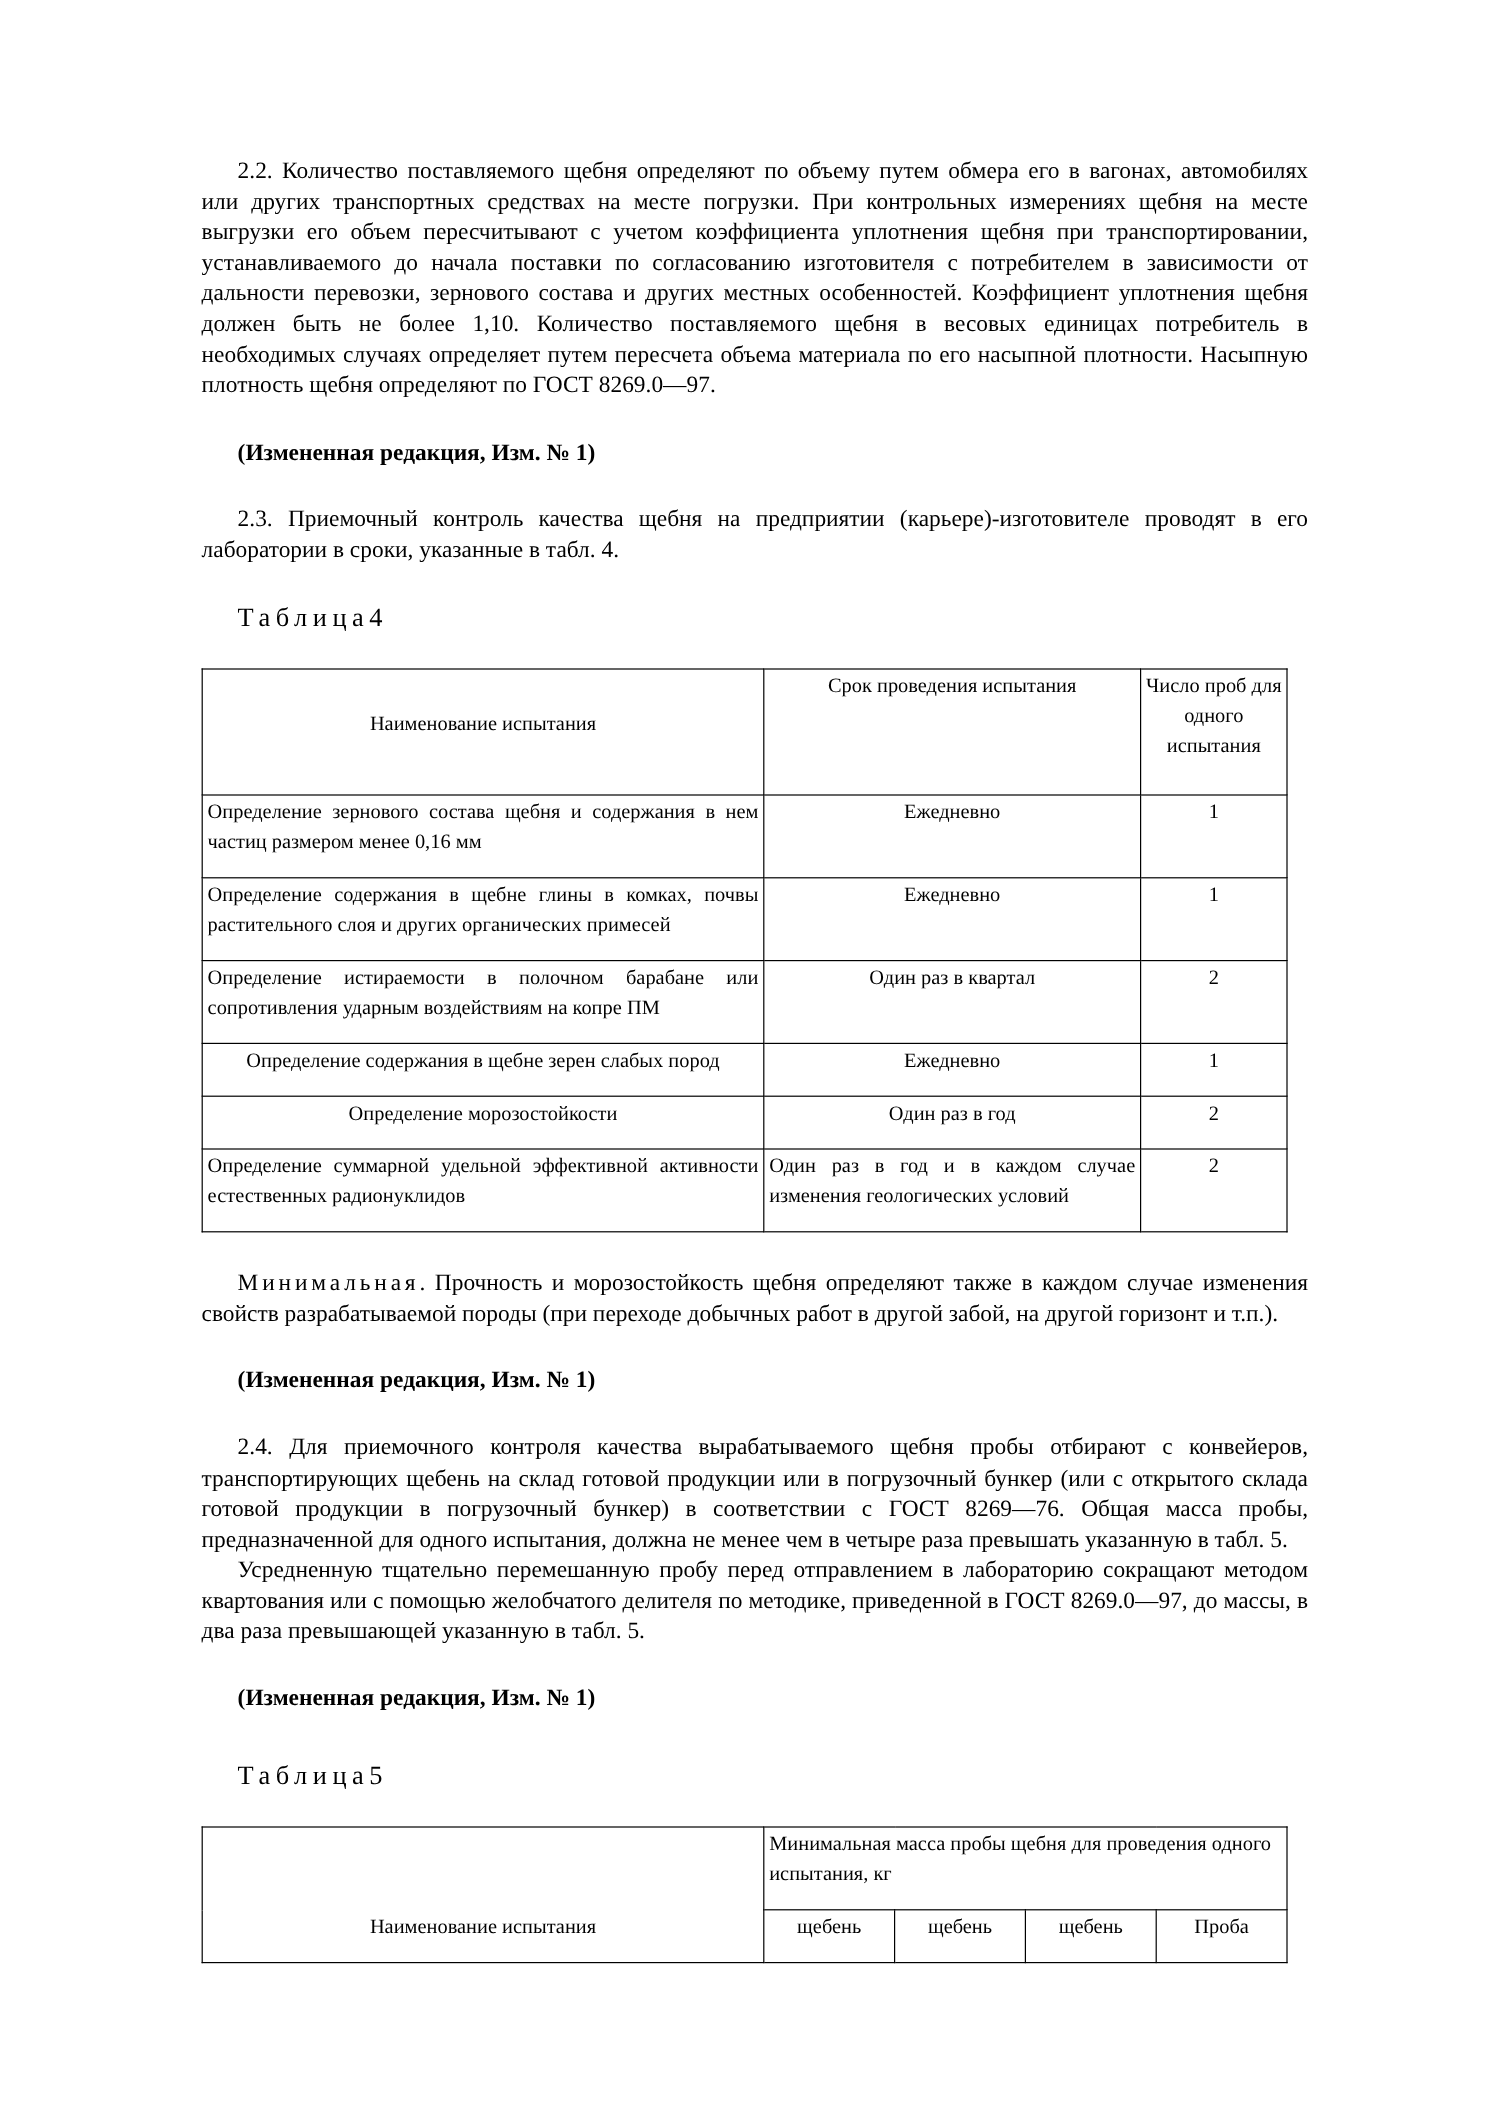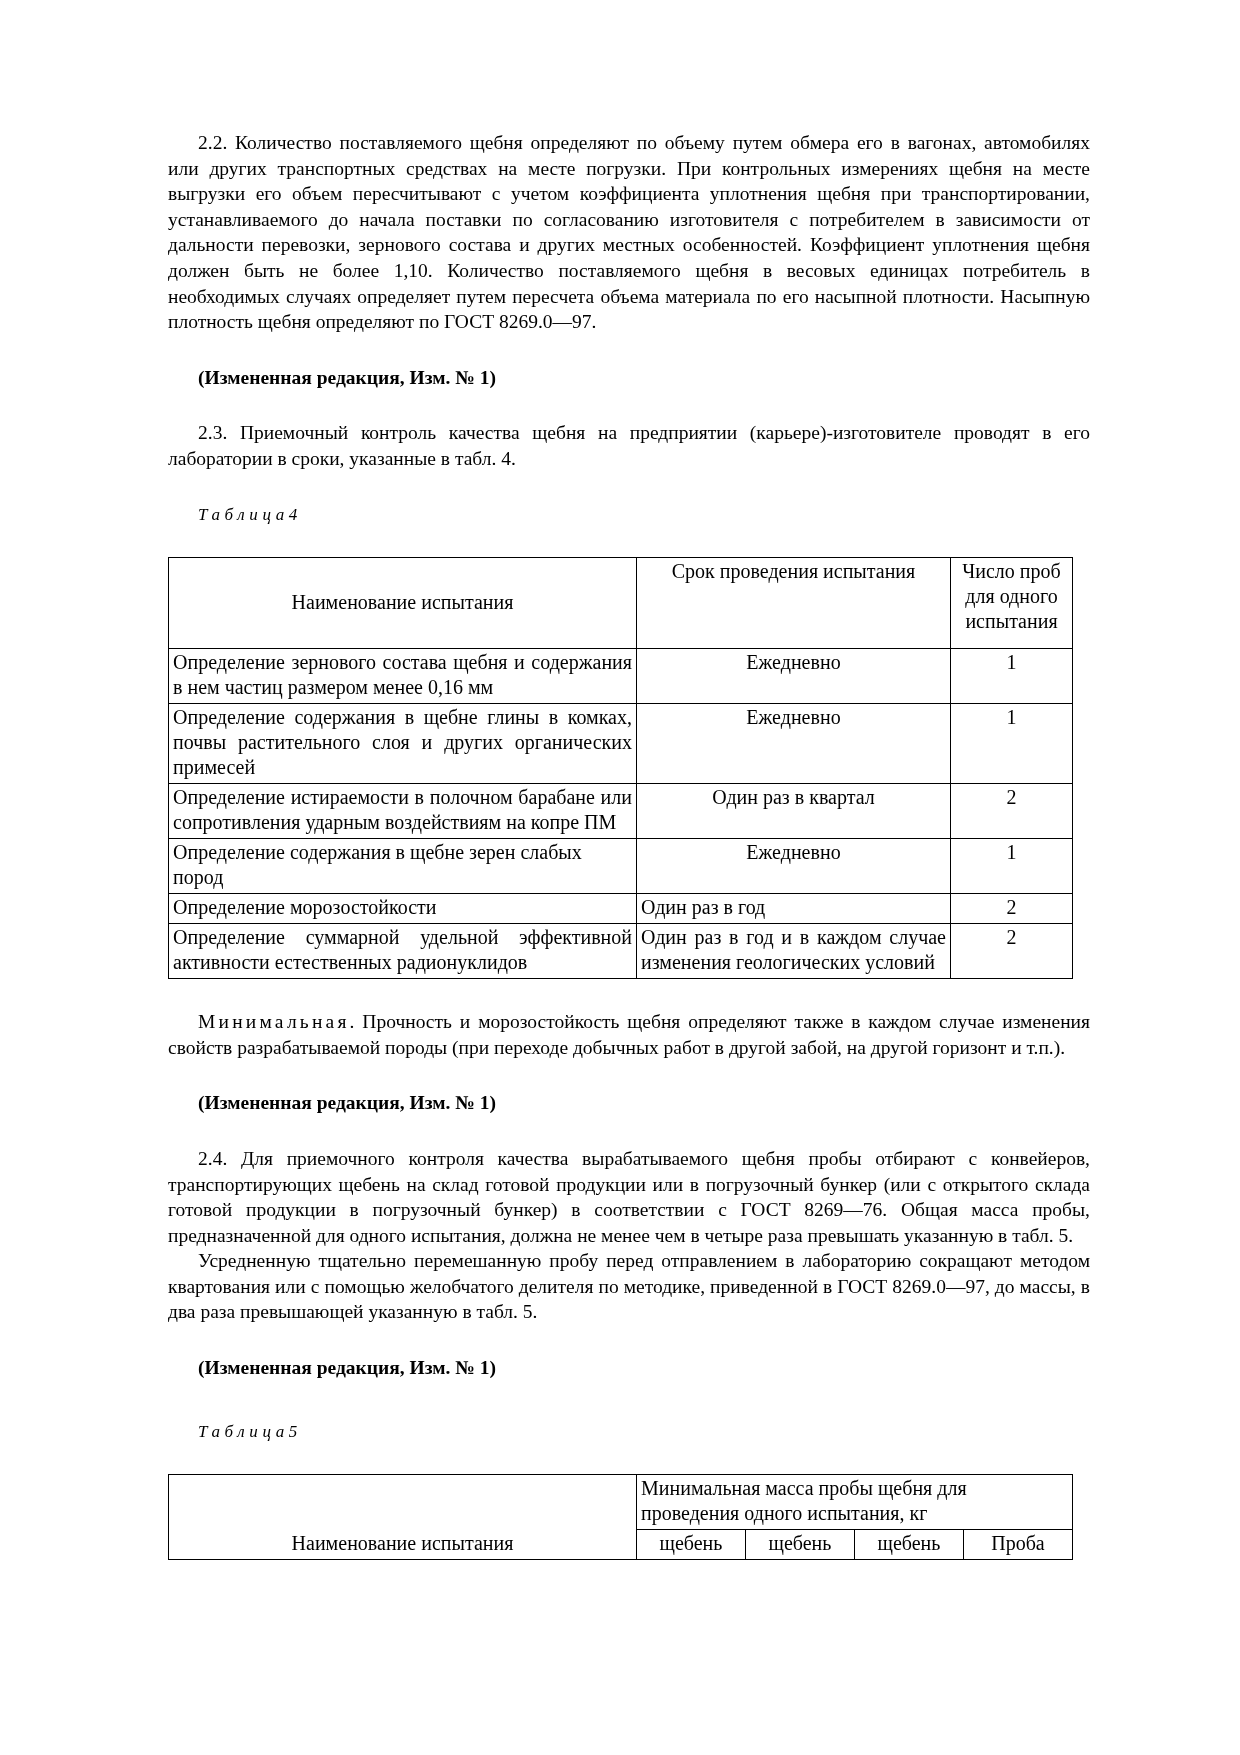--- a/index.html
+++ b/index.html
@@ -36,48 +36,47 @@
   .bold-note {
     font-weight: bold;
     font-size: 19.5px;
     line-height: 25.6px;
     text-indent: 30px;
     margin: 0;
   }
   .spacer-md { height: 30px; }
   .spacer-lg { height: 38px; }
   .table-caption {
-    font-size: 17px;
+    font-size: 22px;
     letter-spacing: 4.6px;
     text-indent: 30px;
     margin: 0;
-    font-style: italic;
   }
   .table-caption .num { letter-spacing: 0; }
 
   table.doc-table {
     border-collapse: collapse;
     width: 904px;
     margin: 0;
     table-layout: fixed;
   }
   table.doc-table td, table.doc-table th {
     border: 1.6px solid #000000;
-    padding: 1px 4px 3px 4px;
-    font-size: 20px;
+    padding: 1px 4px 17px 4px;
+    font-size: 17px;
     line-height: 25px;
     vertical-align: top;
     font-weight: normal;
   }
   table.doc-table th {
     text-align: center;
     vertical-align: top;
   }
   .c-just { text-align: justify; text-justify: inter-word; }
-  .c-left { text-align: left; }
+  .c-left { text-align: center; }
   .c-ctr  { text-align: center; margin-top: 42px; }
 
   
   #table4 { width: 904px; }
   #table4 col.c1 { width: 468px; }
   #table4 col.c2 { width: 314px; }
   #table4 col.c3 { width: 122px; }
   #table4 th.h-name { height: 86px; vertical-align: middle; }
   #table4 td.numcell { text-align: center; }
 

